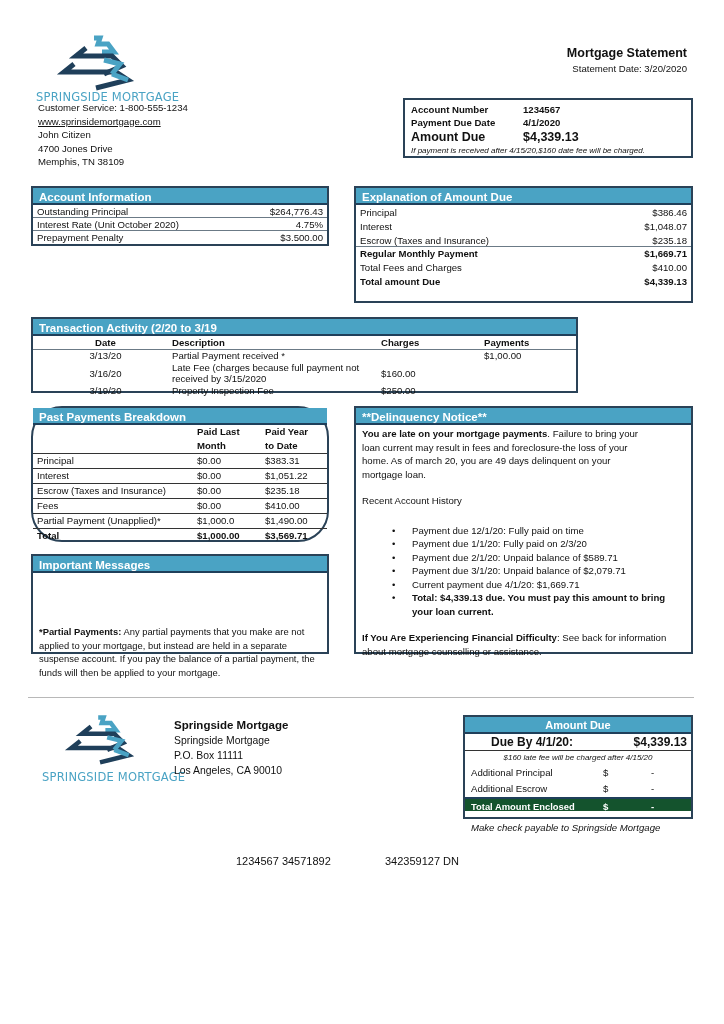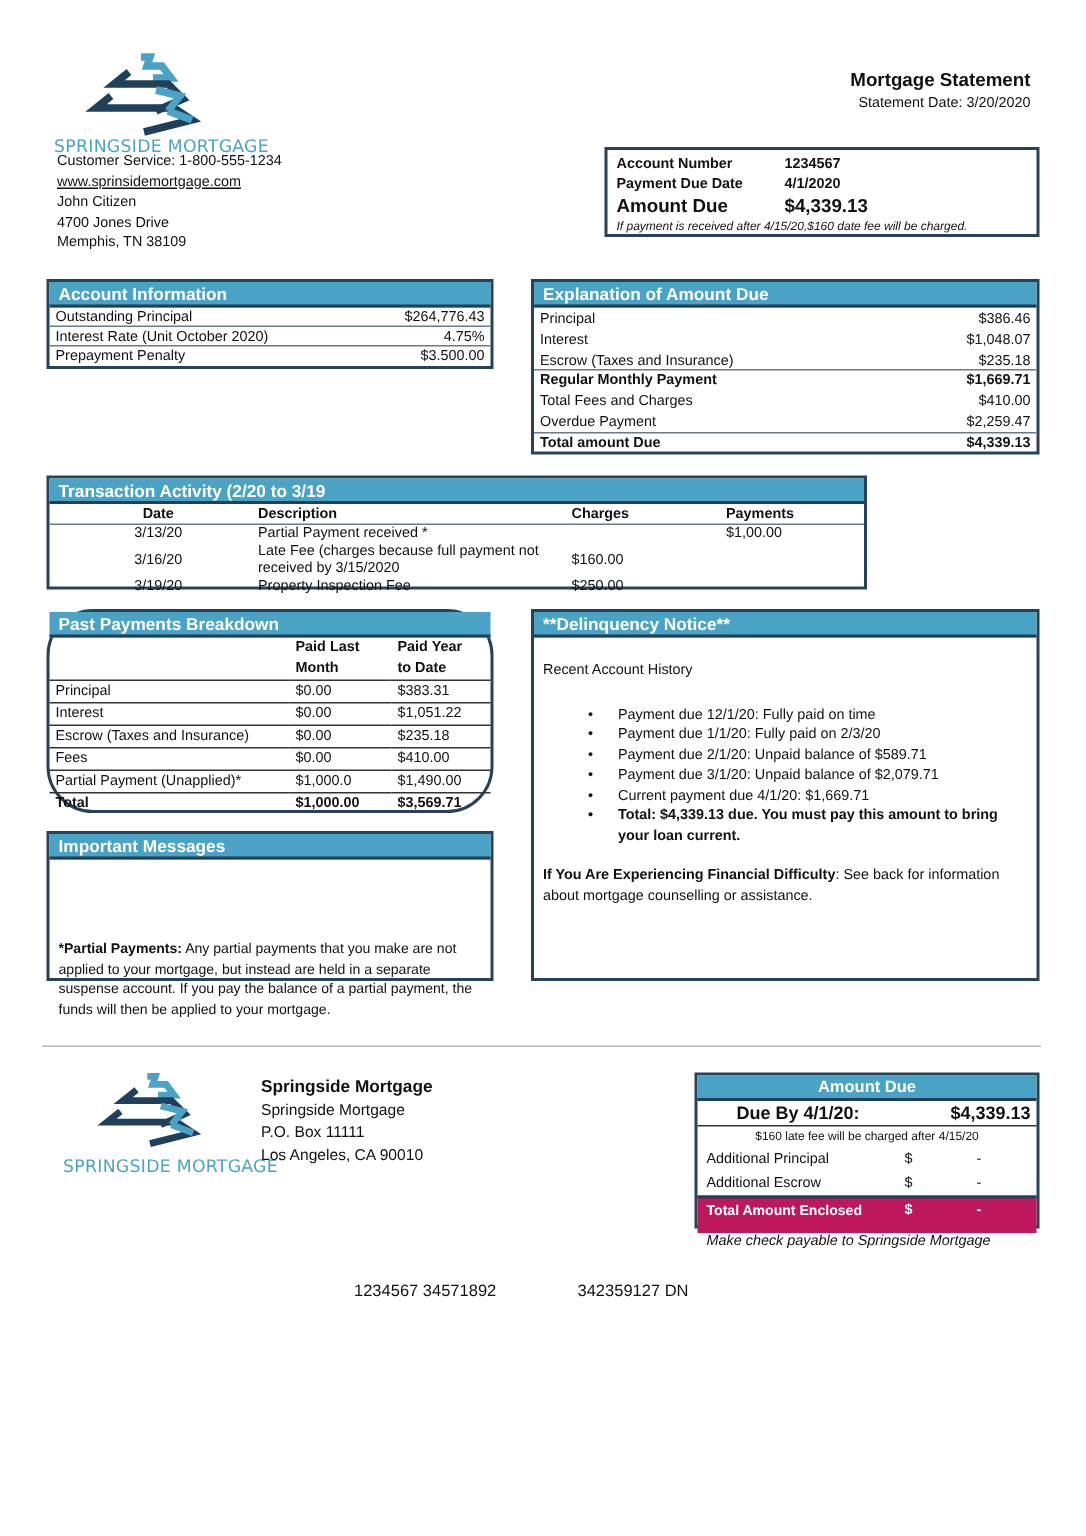--- a/index.html
+++ b/index.html
@@ -104,24 +104,20 @@
         <span>$235.18</span>
       </div>
     <div class="row bold" style="height:13.8px;">
         <span>Regular Monthly Payment</span>
         <span>$1,669.71</span>
       </div>
     <div class="row" style="height:13.8px;">
         <span>Total Fees and Charges</span>
         <span>$410.00</span>
       </div>
-    <div class="row sep" style="height:13.8px;">
-        <span>Overdue Payment</span>
-        <span>$2,259.47</span>
-      </div>
     <div class="row bold" style="height:13.8px;">
         <span>Total amount Due</span>
         <span>$4,339.13</span>
       </div>
   </div>
 </div>
 
 <div class="panel" style="left:31px; top:317px; width:547px; height:76px;">
   <div class="hdr-bar">Transaction Activity (2/20 to 3/19</div>
   <table class="tx">
@@ -200,20 +196,23 @@
 <div class="panel" style="left:31px; top:554px; width:298px; height:100px;">
   <div class="hdr-bar">Important Messages</div>
   <div style="padding:12px 6px 0 6px; line-height:13.5px; font-size:9.4px;margin-top:40px;">
     <span class="bold">*Partial Payments:</span><span> Any partial payments that you make are not applied to your mortgage, but instead are held in a separate suspense account. If you pay the balance of a partial payment, the funds will then be applied to your mortgage.</span>
   </div>
 </div>
 
 <div class="panel" style="left:354px; top:406px; width:339px; height:248px;">
   <div class="hdr-bar">**Delinquency Notice**</div>
   <div style="padding:2px 6px; line-height:13.5px; font-size:9.6px;">
+    <div style="width:285px;">
+      <span class="bold">You are late on your mortgage payments</span><span>. Failure to bring your loan current may result in fees and foreclosure-the loss of your home. As of march 20, you are 49 days delinquent on your mortgage loan.</span>
+    </div>
     <div style="margin-top:13px;">Recent Account History</div>
     <ul class="hist">
       <li>Payment due 12/1/20: Fully paid on time</li>
       <li>Payment due 1/1/20: Fully paid on 2/3/20</li>
       <li>Payment due 2/1/20: Unpaid balance of $589.71</li>
       <li>Payment due 3/1/20: Unpaid balance of $2,079.71</li>
       <li>Current payment due 4/1/20: $1,669.71</li>
       <li class="bold">Total: $4,339.13 due. You must pay this amount to bring your loan current.</li>
     </ul>
     <div style="margin-top:13px;">
@@ -241,32 +240,32 @@
   <div>P.O. Box  11111</div>
   <div>Los Angeles, CA 90010</div>
 </div>
 
 <div class="panel" style="left:463px; top:715px; width:230px; height:104px;">
   <div style="background:#4aa3c4; color:#fff; font-weight:bold; text-align:center; font-size:11px; height:17px; line-height:17px; border-bottom:2px solid #1f3f5a;">Amount Due</div>
   <div style="display:flex; justify-content:space-between; padding:0 4px 0 26px; height:17px; line-height:17px; font-weight:bold; font-size:12px; border-bottom:1px solid #333;">
     <span>Due By 4/1/20:</span>
     <span>$4,339.13</span>
   </div>
-  <div style="text-align:center; font-size:8px; height:14px; line-height:14px;">$160 late fee will be charged after 4/15/20</div>
+  <div style="text-align:center; font-style:italic; font-size:8px; height:14px; line-height:14px;">$160 late fee will be charged after 4/15/20</div>
   <div class="ad-row">
     <span style="width:132px;">Additional Principal</span>
     <span style="width:48px;">$</span>
     <span>-</span>
   </div>
   <div class="ad-row">
     <span style="width:132px;">Additional Escrow</span>
     <span style="width:48px;">$</span>
     <span>-</span>
   </div>
-  <div class="ad-row" style="background:#be185d; color:#fff; font-weight:bold; border-top:2px solid #1f3f5a; height:25px;">
+  <div class="ad-row" style="background:#14532d; color:#fff; font-weight:bold; border-top:2px solid #1f3f5a; height:14px;">
     <span style="width:132px; font-size:9.4px;">Total Amount Enclosed</span>
     <span style="width:48px;">$</span>
     <span>-</span>
   </div>
 </div>
 <div class="abs" style="left:471px; top:822px; font-style:italic; font-size:9.6px;">Make check payable to Springside Mortgage</div>
 
 <div class="abs" style="left:236px; top:855px; font-size:11px;">1234567 34571892</div>
 <div class="abs" style="left:385px; top:855px; font-size:11px;">342359127  DN</div>
 

